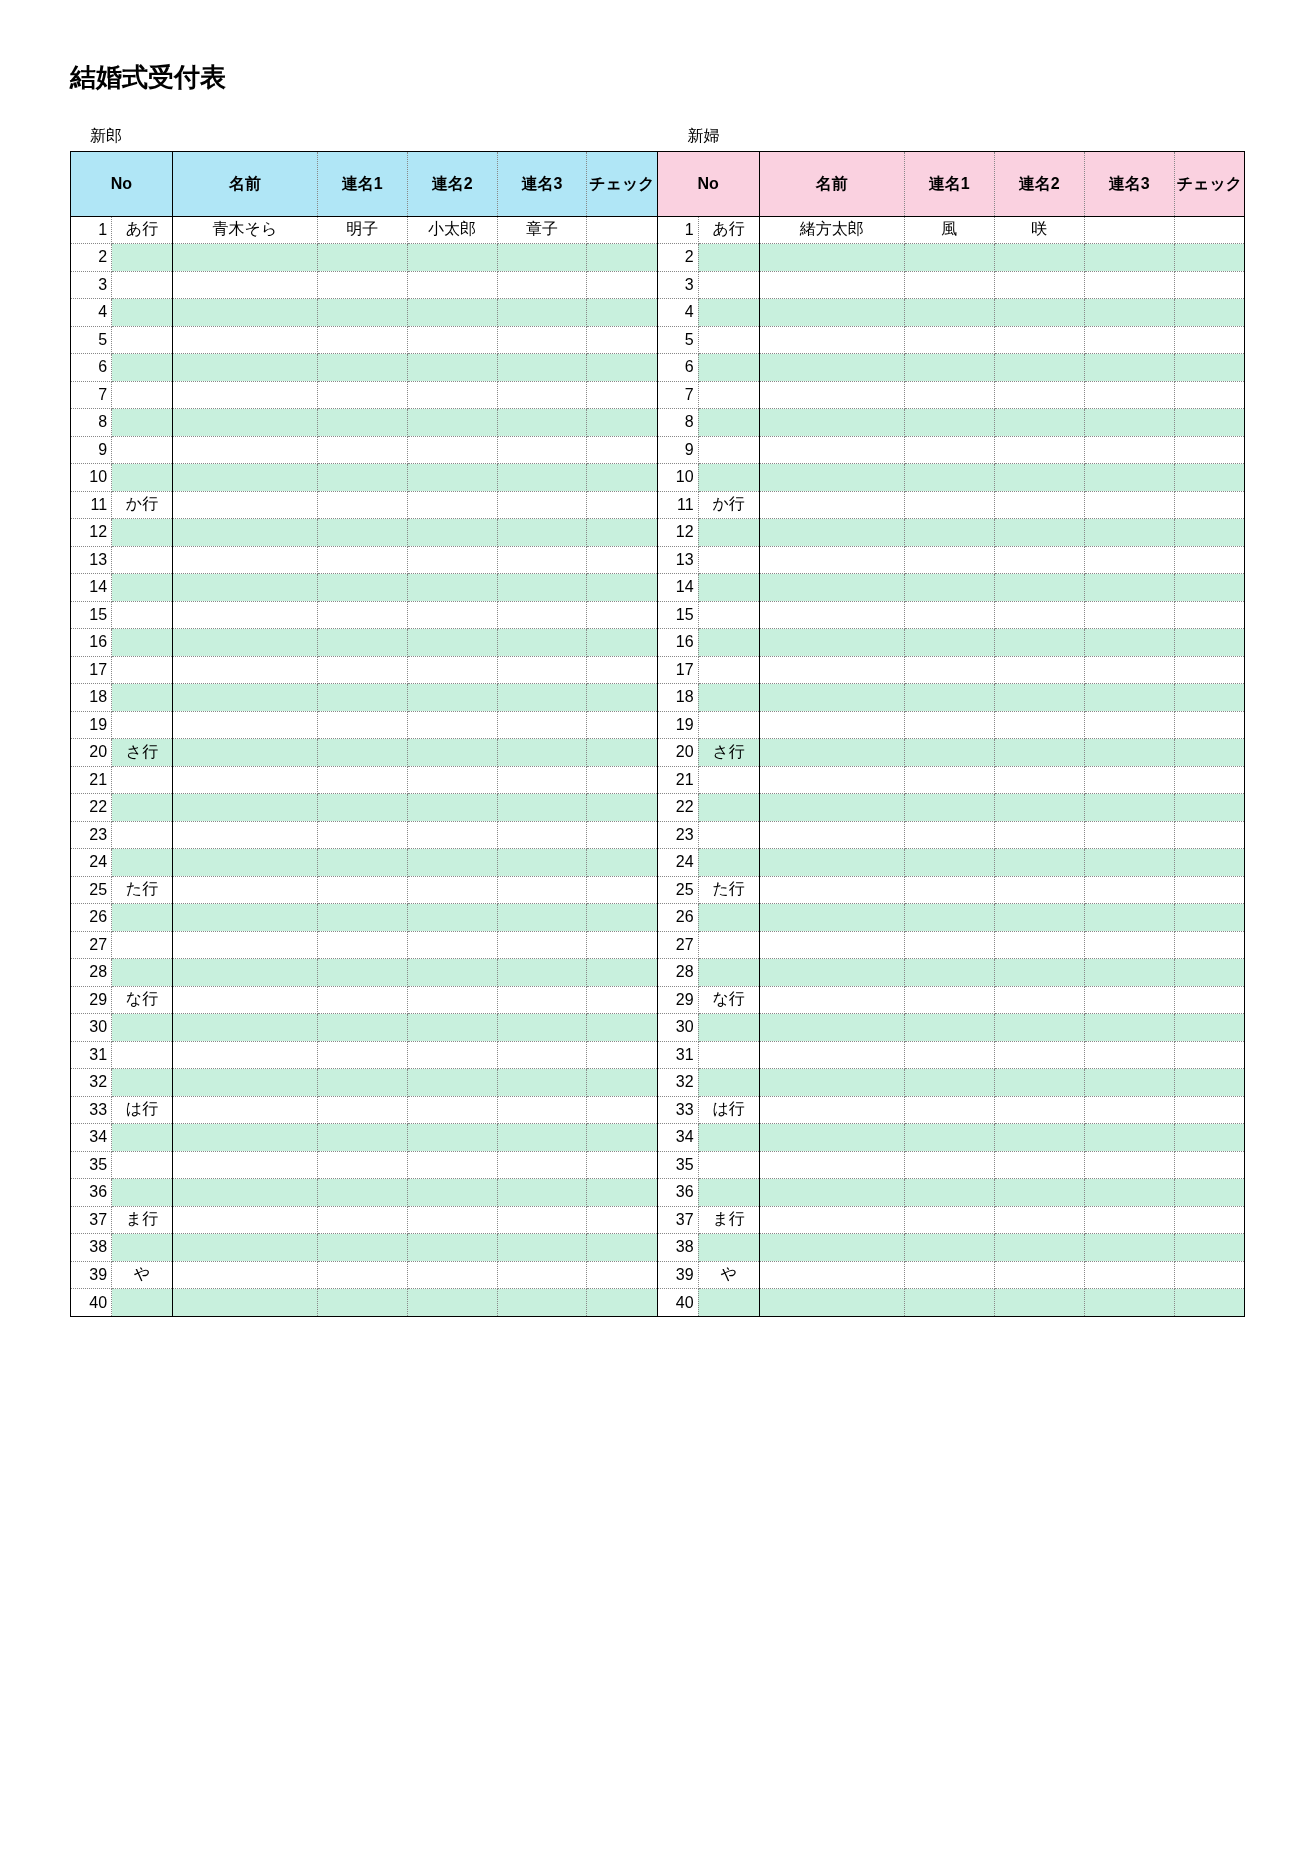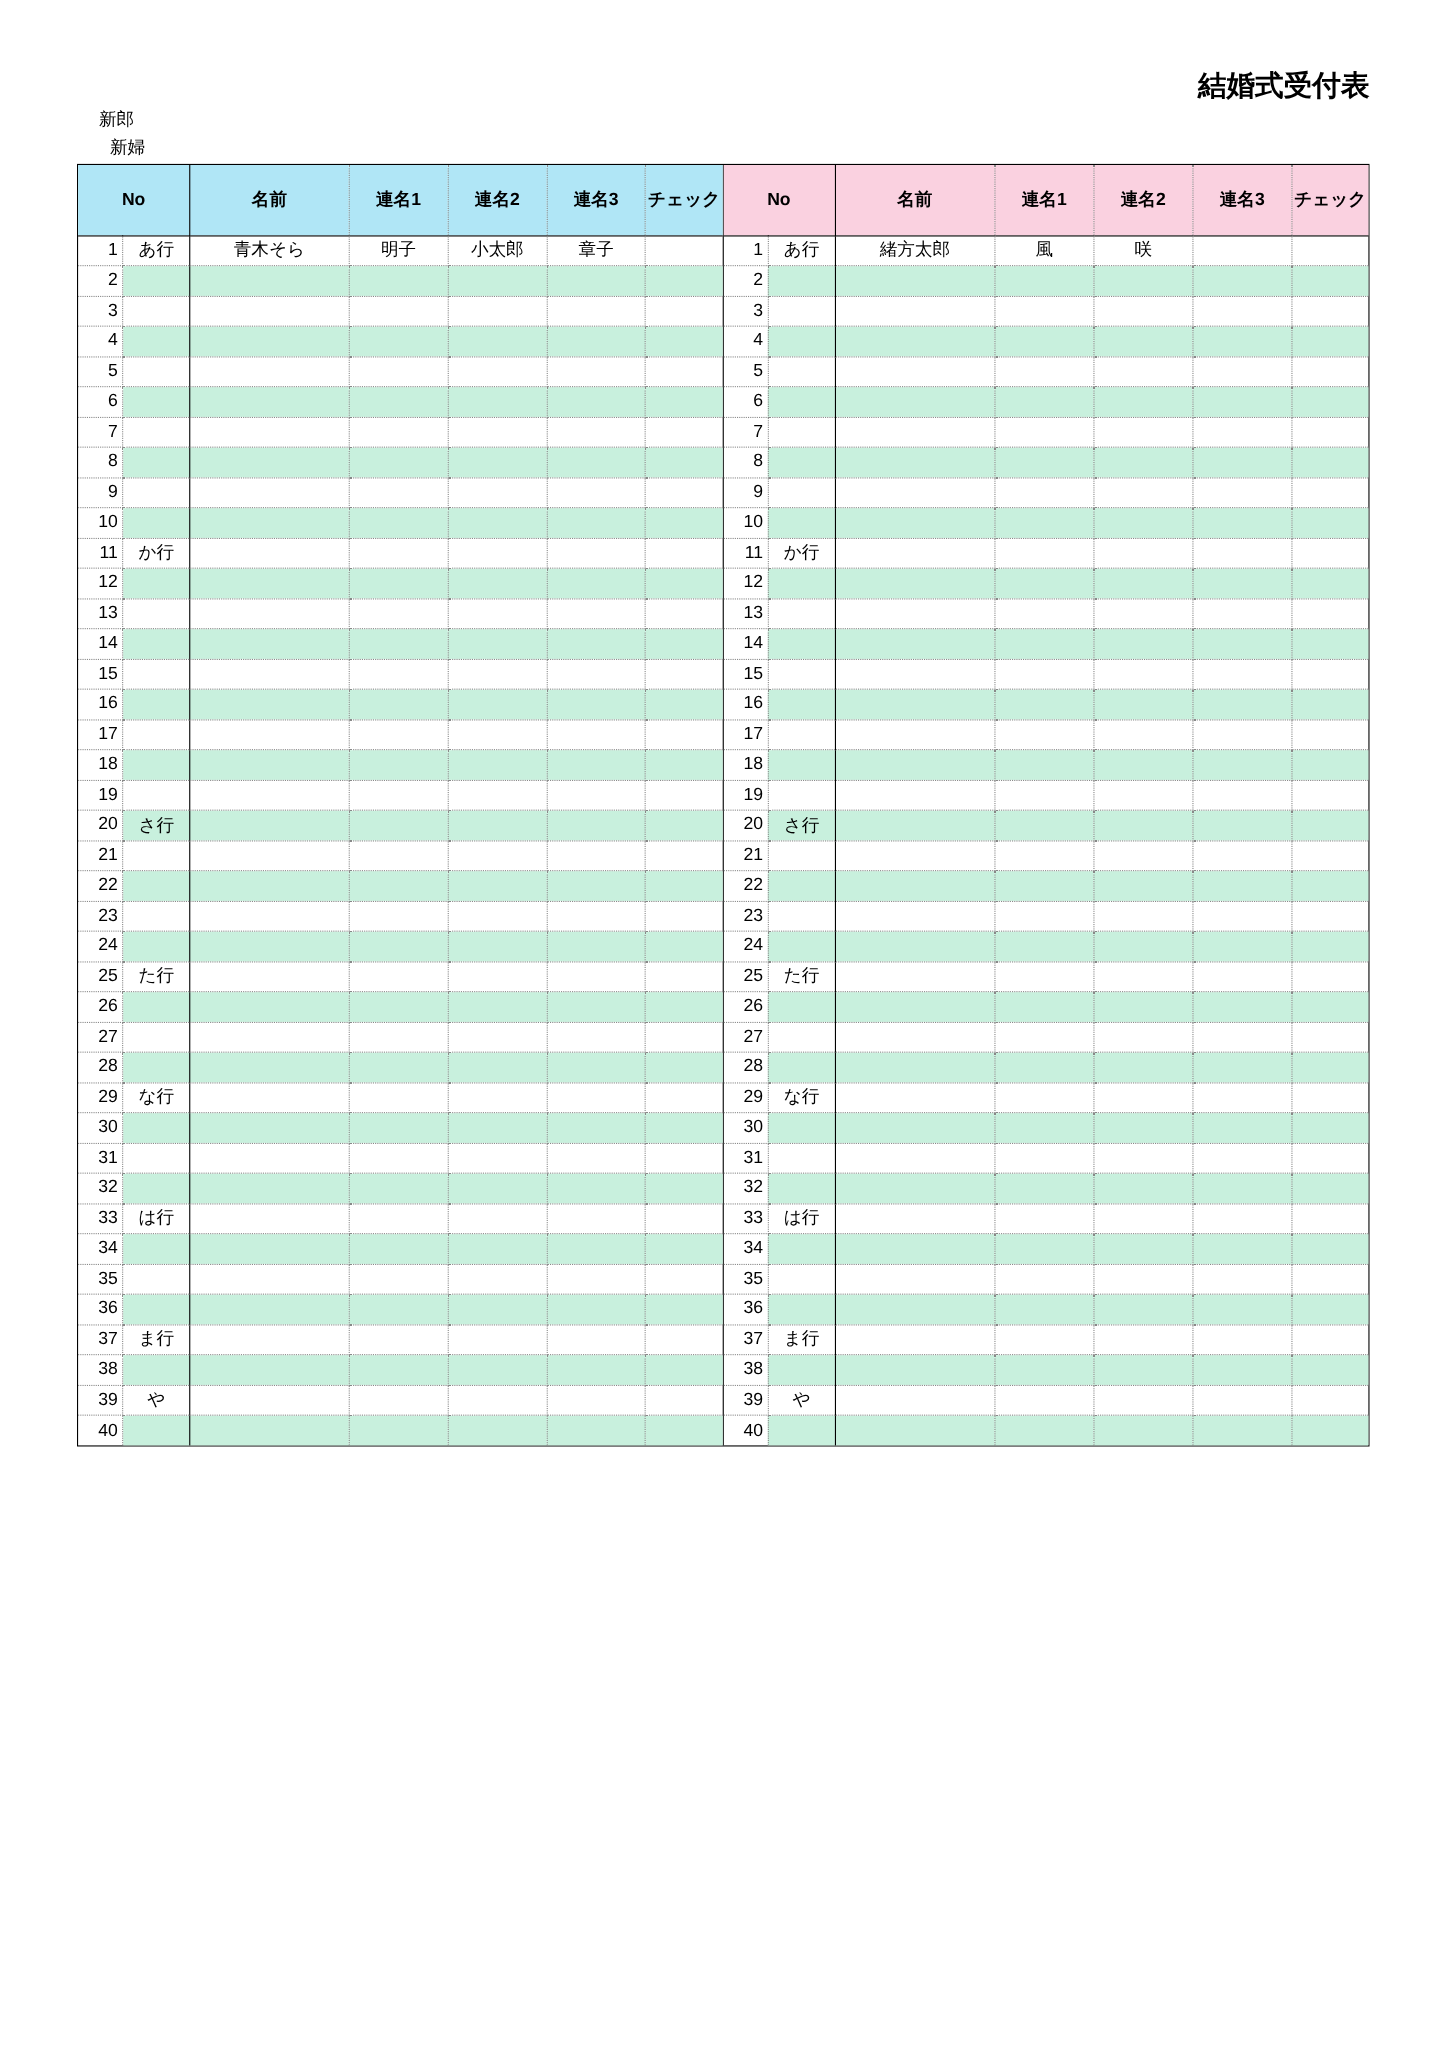--- a/index.html
+++ b/index.html
@@ -4,28 +4,27 @@
 <style>
   * { box-sizing: border-box; }
   body {
     margin: 0;
     padding: 60px 70px;
     font-family: "Hiragino Sans", "Meiryo", sans-serif;
     background: #fff;
     width: 1315px;
   }
   .title {
-    text-align: right;
+    text-align: left;
     font-size: 26px;
     font-weight: bold;
-    margin-bottom: 4px;
+    margin-bottom: 31px;
   }
   .side-labels {
     display: flex;
-    flex-direction: column;
   }
   .side-label {
     font-size: 16px;
     padding-left: 20px;
     padding-bottom: 4px;
   }
   .side-label.left { width: 50%; }
   .side-label.right { width: 50%; padding-left: 30px; }
   .tables {
     display: flex;

